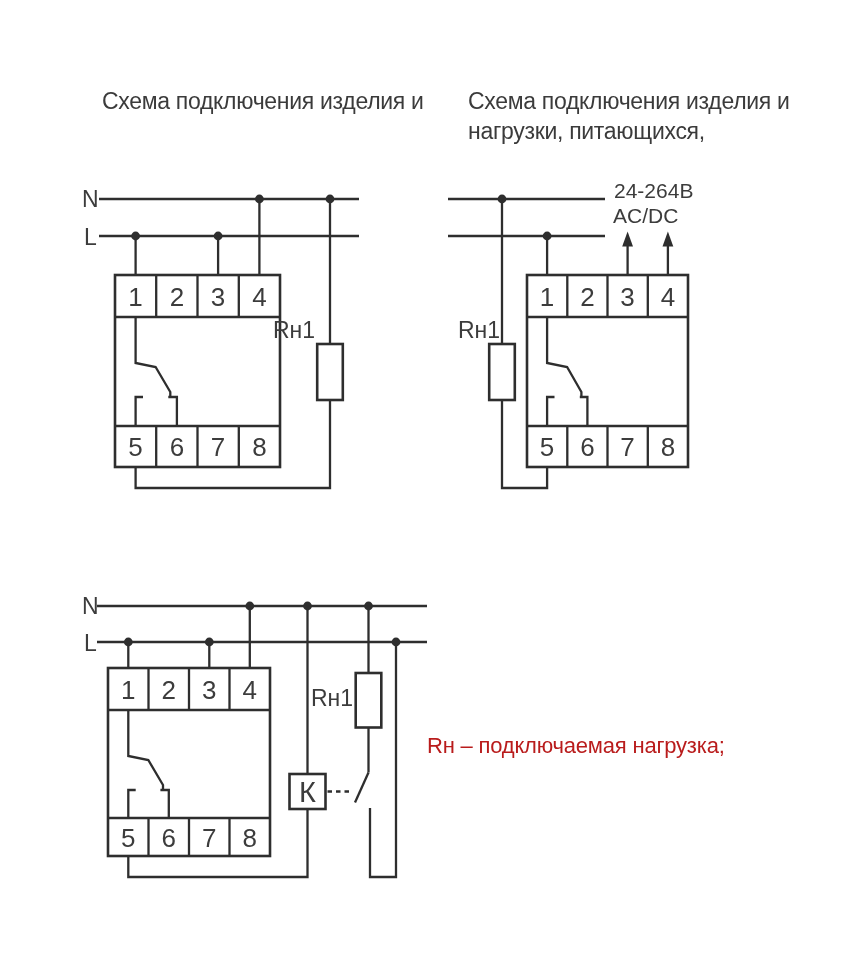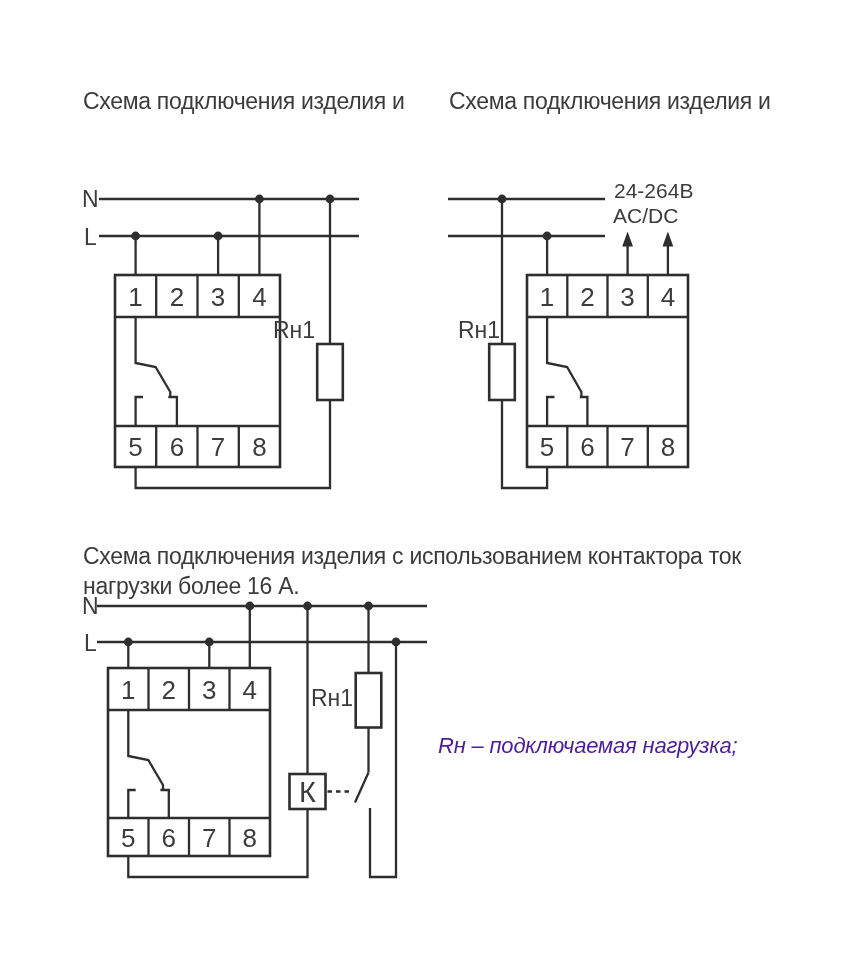--- a/index.html
+++ b/index.html
@@ -1,23 +1,23 @@
 <!DOCTYPE html>
 <html><head>
 <meta charset="utf-8">
 <style>
   html,body{margin:0;padding:0;background:#fff;}
   .page{position:relative;width:847px;height:970px;background:#ffffff;overflow:hidden;
         font-family:"Liberation Sans",sans-serif;}
-  .title{position:absolute;color:#3b3b3b;font-size:23px;line-height:30px;letter-spacing:-0.3px;}
+  .title{position:absolute;color:#3b3b3b;font-size:23px;line-height:30px;letter-spacing:-0.3px;margin-left:19px;}
   .t1{left:83px;top:86px;}
   .t2{left:449px;top:86px;}
   .t3{left:83px;top:541px;}
-  .legend{position:absolute;left:438px;top:730px;color:#4c1d95;font-size:22px;line-height:31px;
-          font-style:italic;letter-spacing:-0.2px;}
+  .legend{position:absolute;left:427px;top:730px;color:#b91c1c;font-size:22px;line-height:31px;
+          letter-spacing:-0.2px;}
   .tl{display:block;white-space:nowrap;}
   svg{position:absolute;left:0;top:0;}
   .wire{stroke:#2e2e2e;stroke-width:2.3;fill:none;stroke-linejoin:miter;}
   .box{stroke:#2e2e2e;stroke-width:2.6;fill:#ffffff;}
   .dot{fill:#2e2e2e;stroke:none;}
   .arrow{fill:#2e2e2e;stroke:none;}
   .dash{stroke:#2e2e2e;stroke-width:2.3;fill:none;stroke-dasharray:4.5 4;}
   .dtext{font-family:"Liberation Sans",sans-serif;font-size:26px;fill:#3c3c3c;}
   .ltext{font-family:"Liberation Sans",sans-serif;font-size:23px;fill:#3c3c3c;}
   .stext{font-family:"Liberation Sans",sans-serif;font-size:21px;fill:#3c3c3c;}
@@ -29,26 +29,23 @@
 <body>
 
 <div class="page">
 
   <div class="title t1">
     <span class="tl">Схема подключения изделия и</span>
   </div>
 
   <div class="title t2">
     <span class="tl">Схема подключения изделия и</span>
+    <span class="tl">нагрузки, питающихся,</span>
   </div>
 
-  <div class="title t3">
-    <span class="tl">Схема подключения изделия с использованием контактора ток</span>
-    <span class="tl">нагрузки более 16 А.</span>
-  </div>
 
   <div class="legend">
     <span class="tl">Rн – подключаемая нагрузка;</span>
   </div>
 
   <svg width="847" height="970" viewBox="0 0 847 970">
 
     <g>
       <path class="wire" d="M99 199 H359"></path>
       <path class="wire" d="M99 236 H359"></path>

